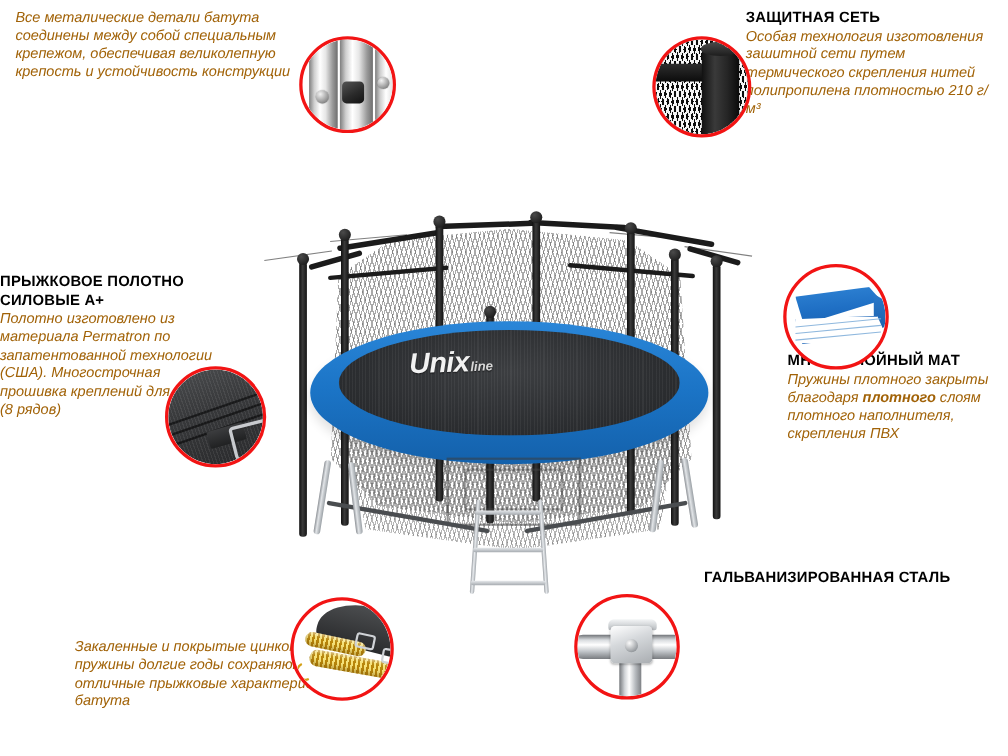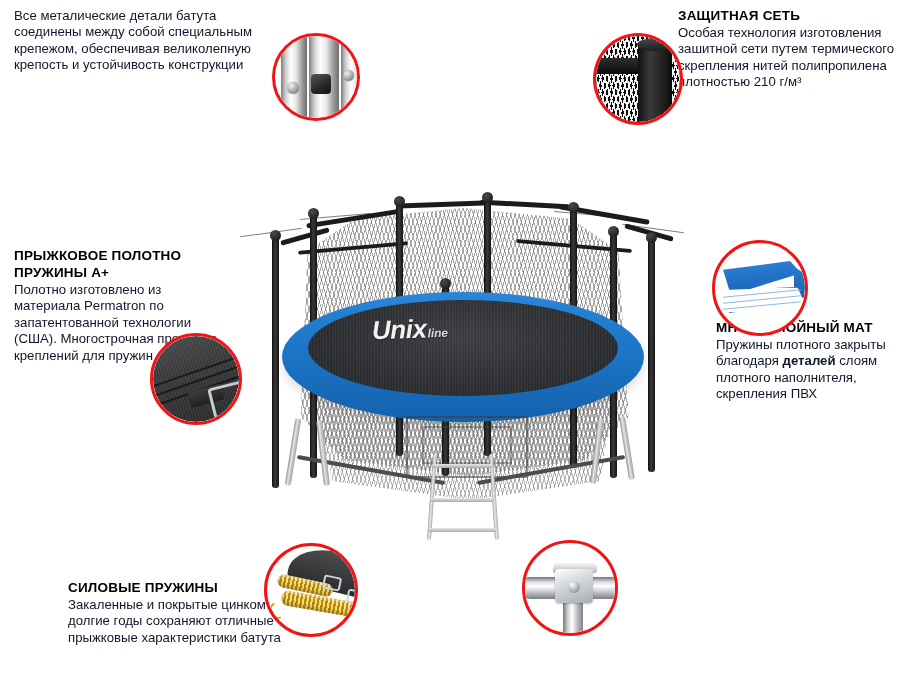--- a/index.html
+++ b/index.html
@@ -21,27 +21,28 @@
     font-size: 13.5px;
     font-weight: bold;
     letter-spacing: 0.2px;
     line-height: 16px;
     color: #000;
   }
   .feature p {
     margin: 0;
     font-size: 13.2px;
     line-height: 16.4px;
-    color: #0f172a;
+    color: #a16207;
+    font-style: italic;
   }
   .feature p b { font-weight: bold; }
 
   #blk-frame      { left: 14px;  top: 8px;   width: 268px; }
   #blk-net        { left: 678px; top: 8px;   width: 232px; }
-  #blk-mat        { left: 14px;  top: 248px; width: 205px; }
+  #blk-mat        { left: 0;  top: 248px; width: 205px; }
   #blk-pad        { left: 716px; top: 320px; width: 200px; }
   #blk-springs    { left: 68px;  top: 580px; width: 262px; }
   #blk-steel      { left: 640px; top: 517px; width: 276px; }
 
   
   .callout {
     position: absolute;
     border-radius: 50%;
     border: 3px solid #f21414;
     background: #ffffff;
@@ -302,35 +303,35 @@
     <p>Все металические детали батута соединены между собой специальным крепежом, обеспечивая великолепную крепость и устойчивость конструкции</p>
   </div>
 
   <div class="feature" id="blk-net">
     <h3>ЗАЩИТНАЯ СЕТЬ</h3>
     <p>Особая технология изготовления зашитной сети путем термического скрепления нитей полипропилена плотностью 210 г/м³</p>
   </div>
 
   <div class="feature" id="blk-mat">
     <h3>ПРЫЖКОВОЕ ПОЛОТНО</h3>
-    <h3>ПРУЖИНЫ А+</h3>
+    <h3>СИЛОВЫЕ А+</h3>
     <p>Полотно изготовлено из материала Permatron по запатентованной технологии (США). Многострочная прошивка креплений для пружин (8 рядов)</p>
   </div>
 
   <div class="feature" id="blk-pad">
     <h3>МНОГОСЛОЙНЫЙ МАТ</h3>
-    <p><span>Пружины плотного закрыты благодаря </span><b>деталей</b><span> слоям плотного наполнителя, скрепления ПВХ</span></p>
+    <p><span>Пружины плотного закрыты благодаря </span><b>плотного</b><span> слоям плотного наполнителя, скрепления ПВХ</span></p>
   </div>
 
   <div class="feature" id="blk-springs">
-    <h3>СИЛОВЫЕ ПРУЖИНЫ</h3>
     <p>Закаленные и покрытые цинком пружины долгие годы сохраняют отличные прыжковые характеристики батута</p>
   </div>
 
   <div class="feature" id="blk-steel">
+    <h3>ГАЛЬВАНИЗИРОВАННАЯ СТАЛЬ</h3>
   </div>
 
   <div class="callout" id="co-frame">
     <div class="inner">
       <div class="tube t1"></div>
       <div class="tube t2"></div>
       <div class="tube t3"></div>
       <div class="clampblk"></div>
       <div class="bolt" style="left:12px;top:46px;width:12px;height:12px;"></div>
       <div class="bolt" style="left:68px;top:34px;width:11px;height:11px;"></div>

